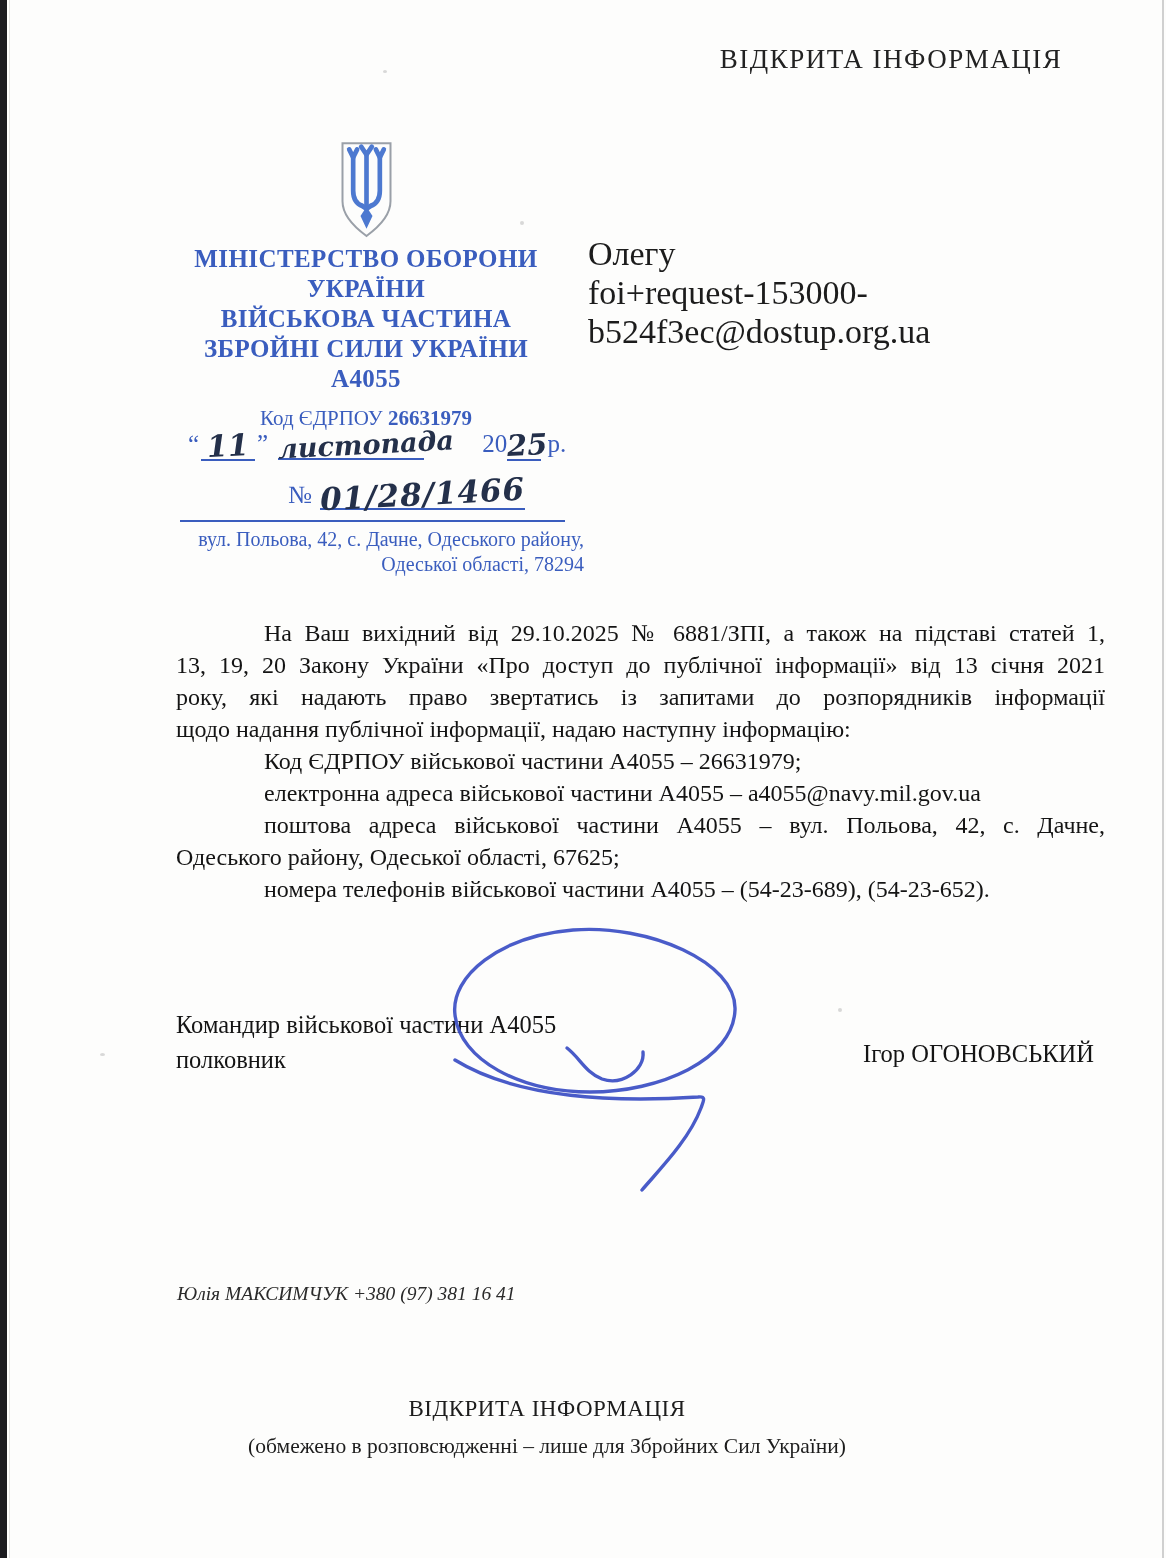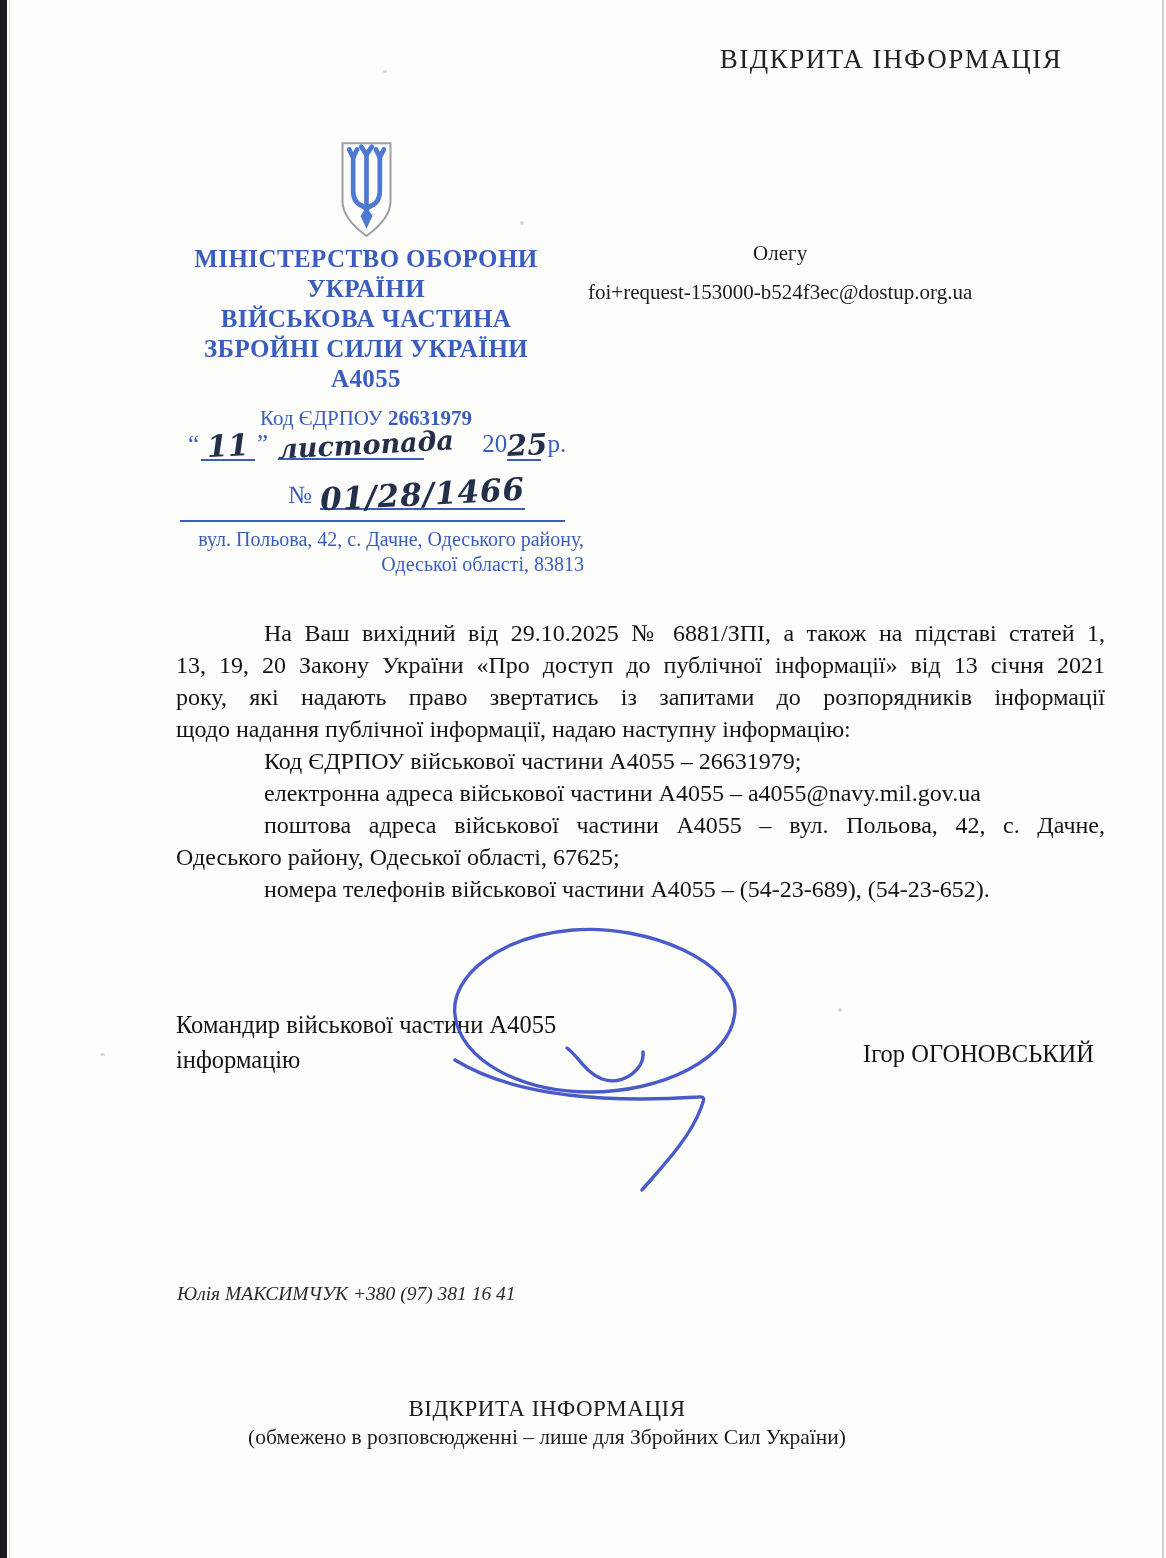--- a/index.html
+++ b/index.html
@@ -24,21 +24,21 @@
   }
 
   
   .letterhead{position:absolute;left:176px;top:140px;width:380px;text-align:center;color:#3a5dbe;}
   .emblem{display:block;margin:0 auto 4px auto;}
   .org-line{font-weight:bold;font-size:25px;line-height:30px;letter-spacing:.4px;}
   .edrpou{font-size:21px;margin-top:12px;color:#3a5dbe;}
   .edrpou .num{font-weight:bold;}
 
   
-  .recipient{position:absolute;left:588px;top:234px;font-size:21px;line-height:39px;color:#1c1c1c;text-align:center;}
+  .recipient{position:absolute;left:588px;top:234px;font-size:34px;line-height:39px;color:#1c1c1c;}
 
   
   .blueprint{color:#3a5dbe;}
   .hand{
     font-family:"DejaVu Serif", serif;
     font-style:italic;font-weight:bold;color:#24304a;
     display:inline-block;transform:rotate(-3deg);
   }
   .date-row{position:absolute;left:188px;top:424px;height:42px;font-size:25px;white-space:nowrap;}
   .date-row .seg{display:inline-block;vertical-align:baseline;}
@@ -67,21 +67,21 @@
 
   
   .sig-left{position:absolute;left:176px;top:1007px;font-size:24.5px;line-height:35px;color:#141414;}
   .sig-name{position:absolute;right:72px;top:1040px;font-size:24.5px;color:#141414;}
   .sig-svg{position:absolute;left:438px;top:918px;pointer-events:none;}
 
   
   .contact{position:absolute;left:177px;top:1283px;font-size:19.5px;font-style:italic;color:#2a2a2a;}
   .bottom-block{position:absolute;left:227px;top:1396px;width:640px;text-align:center;color:#1d1d1d;}
   .bottom-class{font-size:23px;letter-spacing:.5px;}
-  .bottom-restrict{font-size:21.5px;margin-top:3px;}
+  .bottom-restrict{font-size:21.5px;margin-top:12px;}
 </style>
 </head>
 <body>
 
 <div id="page">
 
   <div class="scan-strip-left"></div>
   <div class="scan-line-left"></div>
   <div class="scan-line-right"></div>
   <div class="speck" style="left:383px;top:70px;width:4px;height:3px;"></div>
@@ -125,38 +125,38 @@
     <span class="seg blueprint">“</span><span class="seg u day-seg"><span class="hand">11</span></span><span class="seg blueprint">”</span><span class="seg u month-seg"><span class="hand">листопада</span></span><span class="gap65"></span><span class="seg blueprint">20</span><span class="seg u year-seg"><span class="hand">25</span></span><span class="seg blueprint">&nbsp;<span>р.</span></span>
   </div>
 
   <div class="num-row">
     <span class="seg blueprint">№</span><span class="seg u num-seg"><span class="hand">01/28/1466</span></span>
   </div>
 
   <div class="addr-sep"></div>
   <div class="address">
     <div>вул. Польова, 42, с. Дачне, Одеського району,</div>
-    <div>Одеської області, 83813</div>
+    <div>Одеської області, 78294</div>
   </div>
 
   <div class="body-block">
     <div class="bline indent just">На Ваш вихідний від 29.10.2025 № 6881/ЗПІ, а також на підставі статей 1,</div>
     <div class="bline just">13, 19, 20 Закону України «Про доступ до публічної інформації» від 13 січня 2021</div>
     <div class="bline just">року, які надають право звертатись із запитами до розпорядників інформації</div>
     <div class="bline">щодо надання публічної інформації, надаю наступну інформацію:</div>
     <div class="bline indent">Код ЄДРПОУ військової частини А4055 – 26631979;</div>
     <div class="bline indent">електронна адреса військової частини А4055 – a4055@navy.mil.gov.ua</div>
     <div class="bline indent just">поштова адреса військової частини А4055 – вул. Польова, 42, с. Дачне,</div>
     <div class="bline">Одеського району, Одеської області, 67625;</div>
     <div class="bline indent">номера телефонів військової частини А4055 – (54-23-689), (54-23-652).</div>
   </div>
 
   <div class="sig-left">
     <div>Командир військової частини А4055</div>
-    <div>інформацію</div>
+    <div>полковник</div>
   </div>
   <div class="sig-name">Ігор ОГОНОВСЬКИЙ</div>
 
   <svg class="sig-svg" width="312" height="300" viewBox="0 0 312 300">
     <g stroke="#4053c6" stroke-width="3.4" fill="none" stroke-linecap="round" opacity="0.95">
       <path d="M135 12 C 62 18, 12 58, 17 97 C 22 142, 82 174, 152 174 C 222 174, 295 142, 297 92 C 299 44, 210 6, 135 12"></path>
       <path d="M17 142 C 82 182, 182 184, 260 179 C 268 178, 266 182, 263 190 C 251 222, 221 252, 204 272"></path>
       <path d="M129 130 C 142 140, 147 154, 164 161 C 184 168, 207 152, 205 134"></path>
     </g>
   </svg>

